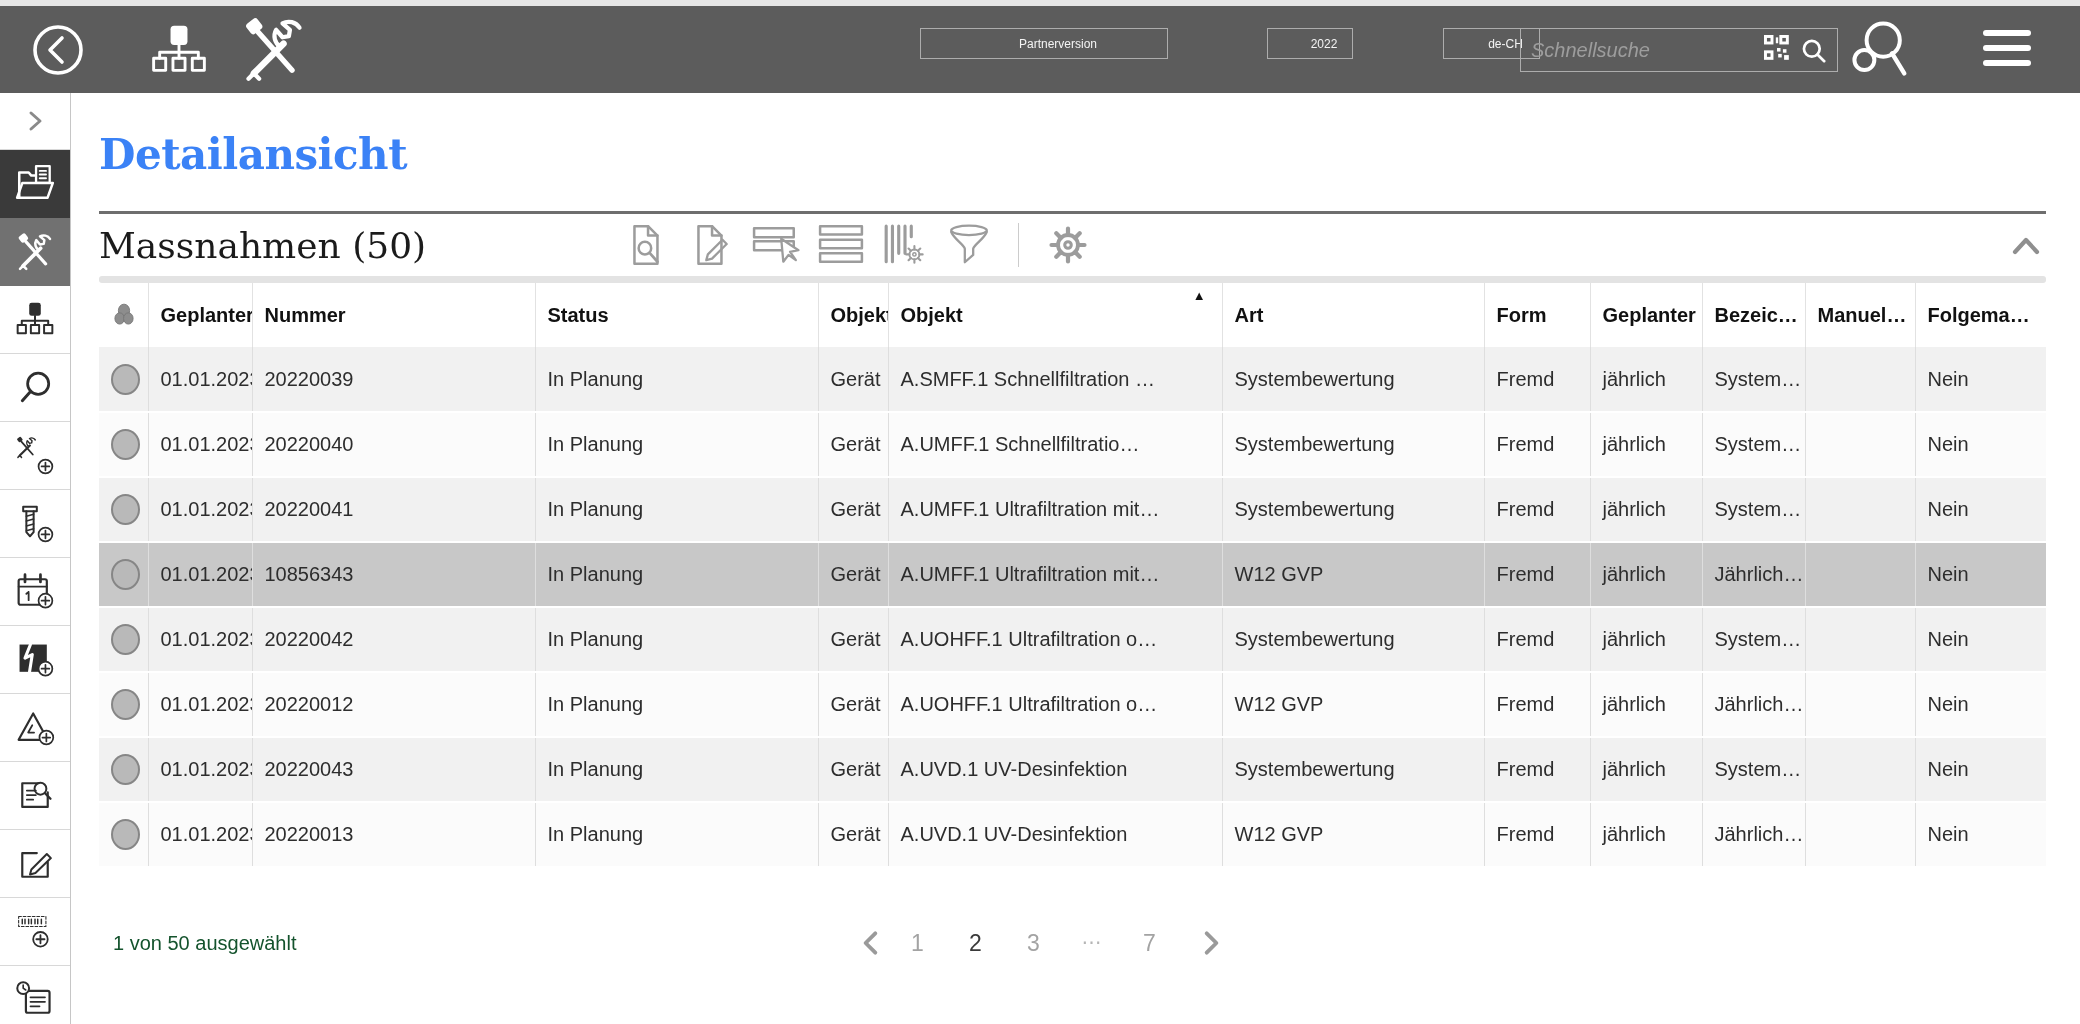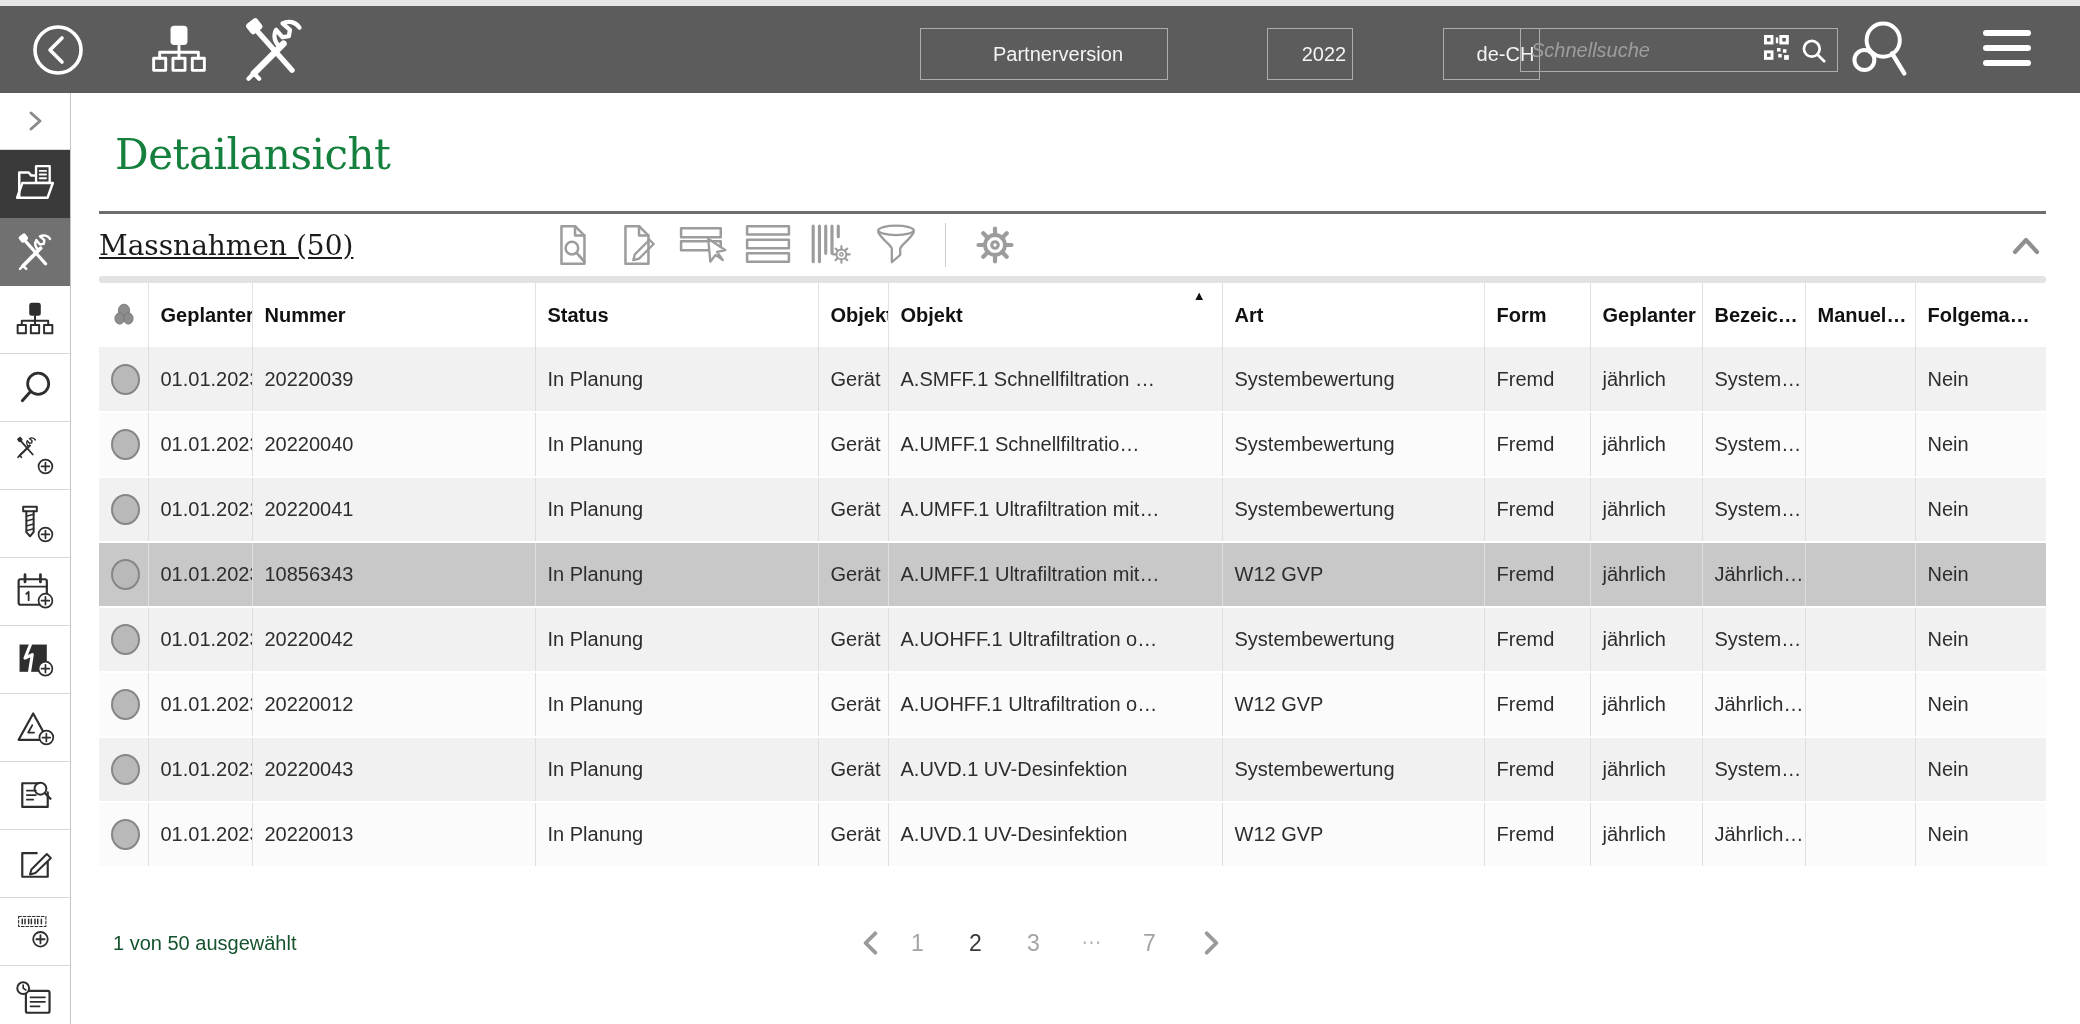--- a/index.html
+++ b/index.html
@@ -7,47 +7,47 @@
               font-family: "Liberation Sans", sans-serif; color: #2c2c2c; }
 
   
   svg.icon { stroke: currentColor; fill: none; stroke-linecap: round; stroke-linejoin: round; display: block; }
 
   
   .top-strip { height: 6px; background: #e6e6e6; }
   .topbar { position: relative; height: 87px; background: #5c5c5c; }
   .topbar .abs { position: absolute; }
   .tb-btn { display: flex; align-items: center; justify-content: center;
-            height: 52px; border: 1px solid #adadad; color: #f4f4f4; font-size: 20px;
+            height: 31px; border: 1px solid #adadad; color: #f4f4f4; font-size: 12px;
             background: transparent; cursor: pointer; padding-left: 28px; }
   .search-box { display: flex; align-items: center; height: 44px; border: 1px solid #adadad; padding: 0 10px; }
   .search-box input { flex: 1; min-width: 0; background: transparent; border: none; outline: none;
                       font-style: italic; font-size: 20px; color: #e8e8e8; font-family: "Liberation Sans", sans-serif; }
   .search-box input::placeholder { color: #9d9d9d; font-style: italic; }
   .burger { display: flex; flex-direction: column; gap: 9px; cursor: pointer; }
   .burger div { width: 48px; height: 6px; border-radius: 3px; background: #fff; }
 
   
   .sidebar { position: absolute; left: 0; top: 93px; bottom: 0; width: 71px;
              background: #fff; border-right: 1px solid #c6c6c6; overflow: hidden; }
   .sb-item { height: 68px; display: flex; align-items: center; justify-content: center;
              border-bottom: 1px solid #d8d8d8; color: #2e2e2e; cursor: pointer; }
   .sb-item.first { height: 57px; color: #8a8a8a; }
   .sb-item.dark { background: #3a3a3a; color: #fff; border-bottom-color: #3a3a3a; }
   .sb-item.mid  { background: #717171; color: #fff; border-bottom-color: #717171; }
 
   
   .main { position: absolute; left: 71px; top: 93px; right: 0; bottom: 0;
           background: #fff; padding: 0 34px 0 28px; }
-  h1.page-title { font-family: "DejaVu Serif", serif; font-weight: normal; font-size: 42px;
-                  line-height: 52px; margin: 36px 0 30px 16px; color: #15803d; letter-spacing: -0.5px; }
+  h1.page-title { font-family: "DejaVu Serif", serif; font-weight: bold; font-size: 42px;
+                  line-height: 52px; margin: 36px 0 30px 0; color: #3b82f6; letter-spacing: -0.5px; }
   .rule { height: 3px; background: #6e6e6e; }
 
   .section-header { display: flex; align-items: center; height: 62px; }
-  .section-title { font-family: "DejaVu Serif", serif; font-size: 28px; color: #1b1b1b; white-space: nowrap; text-decoration: underline; }
+  .section-title { font-family: "DejaVu Serif", serif; font-size: 36px; color: #1b1b1b; white-space: nowrap; }
   .toolbar { display: flex; align-items: center; gap: 18px; margin-left: 198px; color: #9c9c9c; }
   .toolbar .tbi { cursor: pointer; }
   .toolbar .vsep { width: 1px; height: 44px; background: #cccccc; margin: 0 8px; }
   .collapse { margin-left: auto; color: #8f8f8f; cursor: pointer; }
 
   .hscroll { height: 7px; background: #e3e3e3; border-radius: 3px; }
 
   
   table.grid { border-collapse: collapse; table-layout: fixed; width: 1947px; font-size: 20px; }
   col.c0 { width: 49px; }  col.c1 { width: 104px; } col.c2 { width: 283px; }

